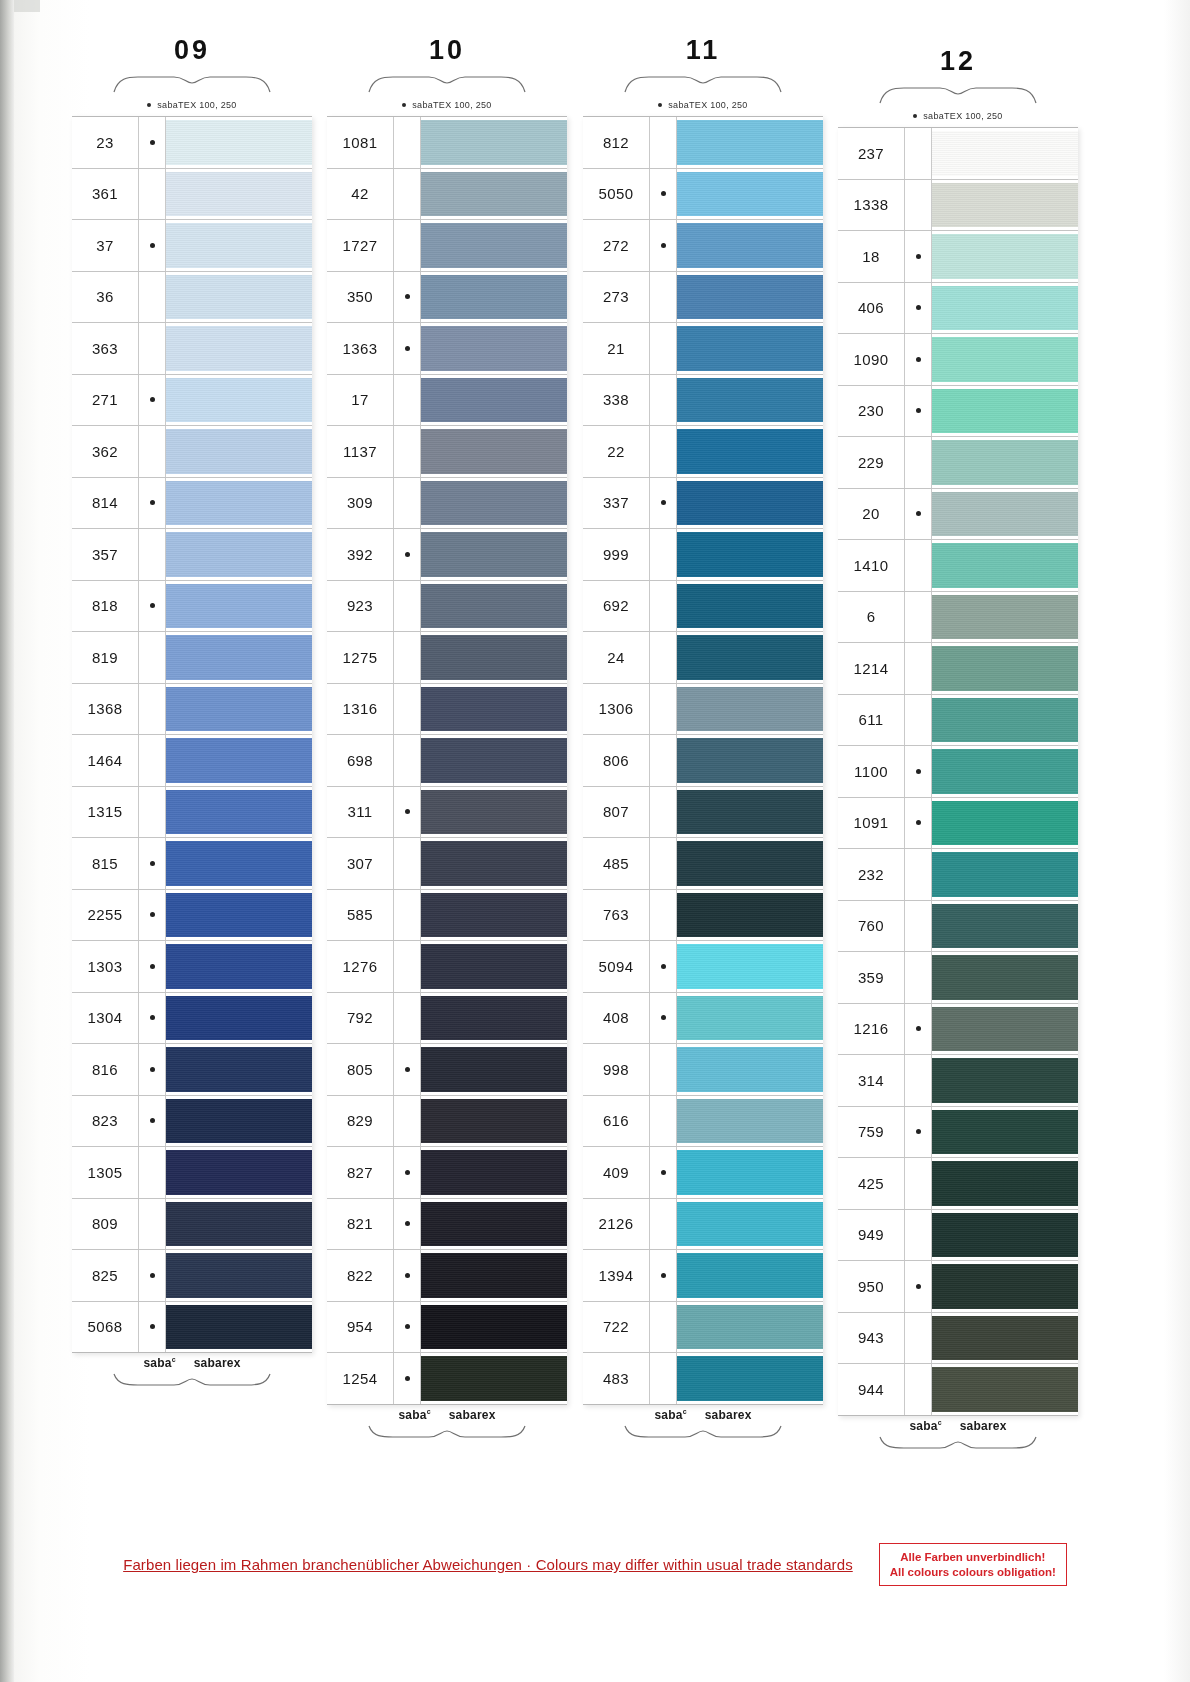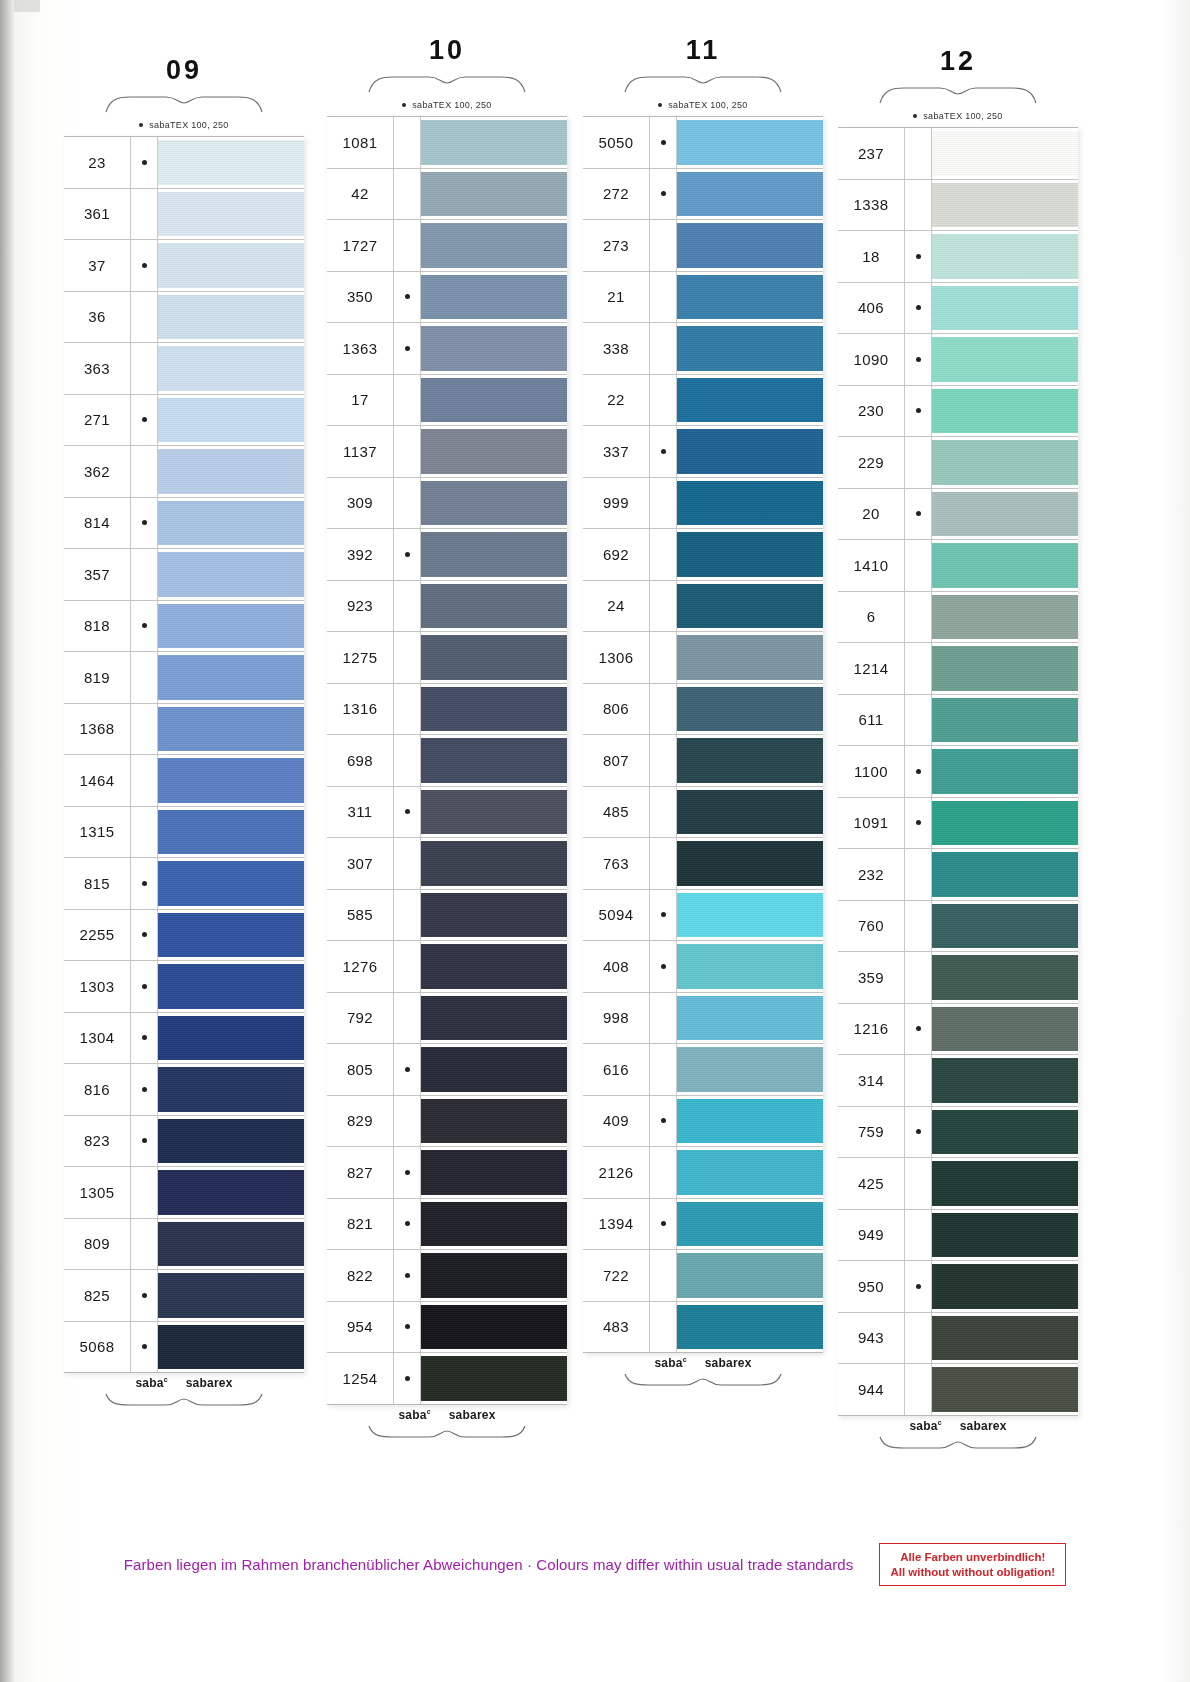--- a/index.html
+++ b/index.html
@@ -32,21 +32,21 @@
     background:linear-gradient(270deg,#efefee,#ffffff);
     opacity:.8;
   }
 
   .columns{
     position:absolute;left:0;top:0;width:1190px;height:1682px;
   }
   .col{
     position:absolute;top:30px;width:240px;
   }
-  .col-09{left:64px;margin-top:20px;}
+  .col-09{left:72px;}
   .col-10{left:327px;}
   .col-11{left:583px;}
   .col-12{left:838px;margin-top:11px;}
 
   .col-number{
     text-align:center;
     font-size:27px;
     font-weight:bold;
     letter-spacing:3px;
     color:#111;
@@ -127,22 +127,23 @@
   .foot-labels .sabarex{font-weight:700;letter-spacing:.2px;}
   .brace-bottom{margin:0 40px;height:14px;}
   .brace-bottom svg{display:block;width:100%;height:14px;}
 
   .footer{
     position:absolute;left:0;bottom:96px;width:1190px;
     display:flex;align-items:center;justify-content:center;
     gap:26px;
   }
   .footer-note{
-    font-size:15px;color:#a21caf;letter-spacing:.1px;
+    font-size:15px;color:#b91c1c;letter-spacing:.1px;
     font-family:"Liberation Sans",sans-serif;
+    text-decoration:underline;
   }
   .red-box{
     border:1.5px solid #d5232a;
     padding:6px 10px;
     text-align:center;
     color:#d5232a;
     font-size:11.5px;
     font-weight:bold;
     line-height:1.25;
     background:#fff;
@@ -556,20 +557,27 @@
         <svg viewBox="0 0 160 20" preserveAspectRatio="none">
           <path d="M2 18 C 6 4, 16 3, 26 3 L 62 3 C 72 3, 74 9, 80 9 C 86 9, 88 3, 98 3 L 134 3 C 144 3, 154 4, 158 18" fill="none" stroke="#6f6f6f" stroke-width="1.2"></path>
         </svg>
       </div>
       <div class="col-head">
         <span class="head-dot"></span>
         <span>sabaTEX 100, 250</span>
       </div>
       <div class="grid">
         <div class="row">
+          <div class="cell-num">812</div>
+          <div class="cell-dot">
+            <i class="off"></i>
+          </div>
+          <div class="swatch" style="background: rgb(117, 195, 224);"></div>
+        </div>
+        <div class="row">
           <div class="cell-num">5050</div>
           <div class="cell-dot">
             <i class=""></i>
           </div>
           <div class="swatch" style="background: rgb(119, 194, 228);"></div>
         </div>
         <div class="row">
           <div class="cell-num">272</div>
           <div class="cell-dot">
             <i class=""></i>
@@ -942,15 +950,15 @@
           </svg>
         </div>
       </div>
     </div>
   </div>
 
 <div class="footer">
   <div class="footer-note">Farben liegen im Rahmen branchenüblicher Abweichungen · Colours may differ within usual trade standards</div>
   <div class="red-box">
     <div>Alle Farben unverbindlich!</div>
-    <div>All without without obligation!</div>
+    <div>All colours colours obligation!</div>
   </div>
 </div>
 
 </body></html>

